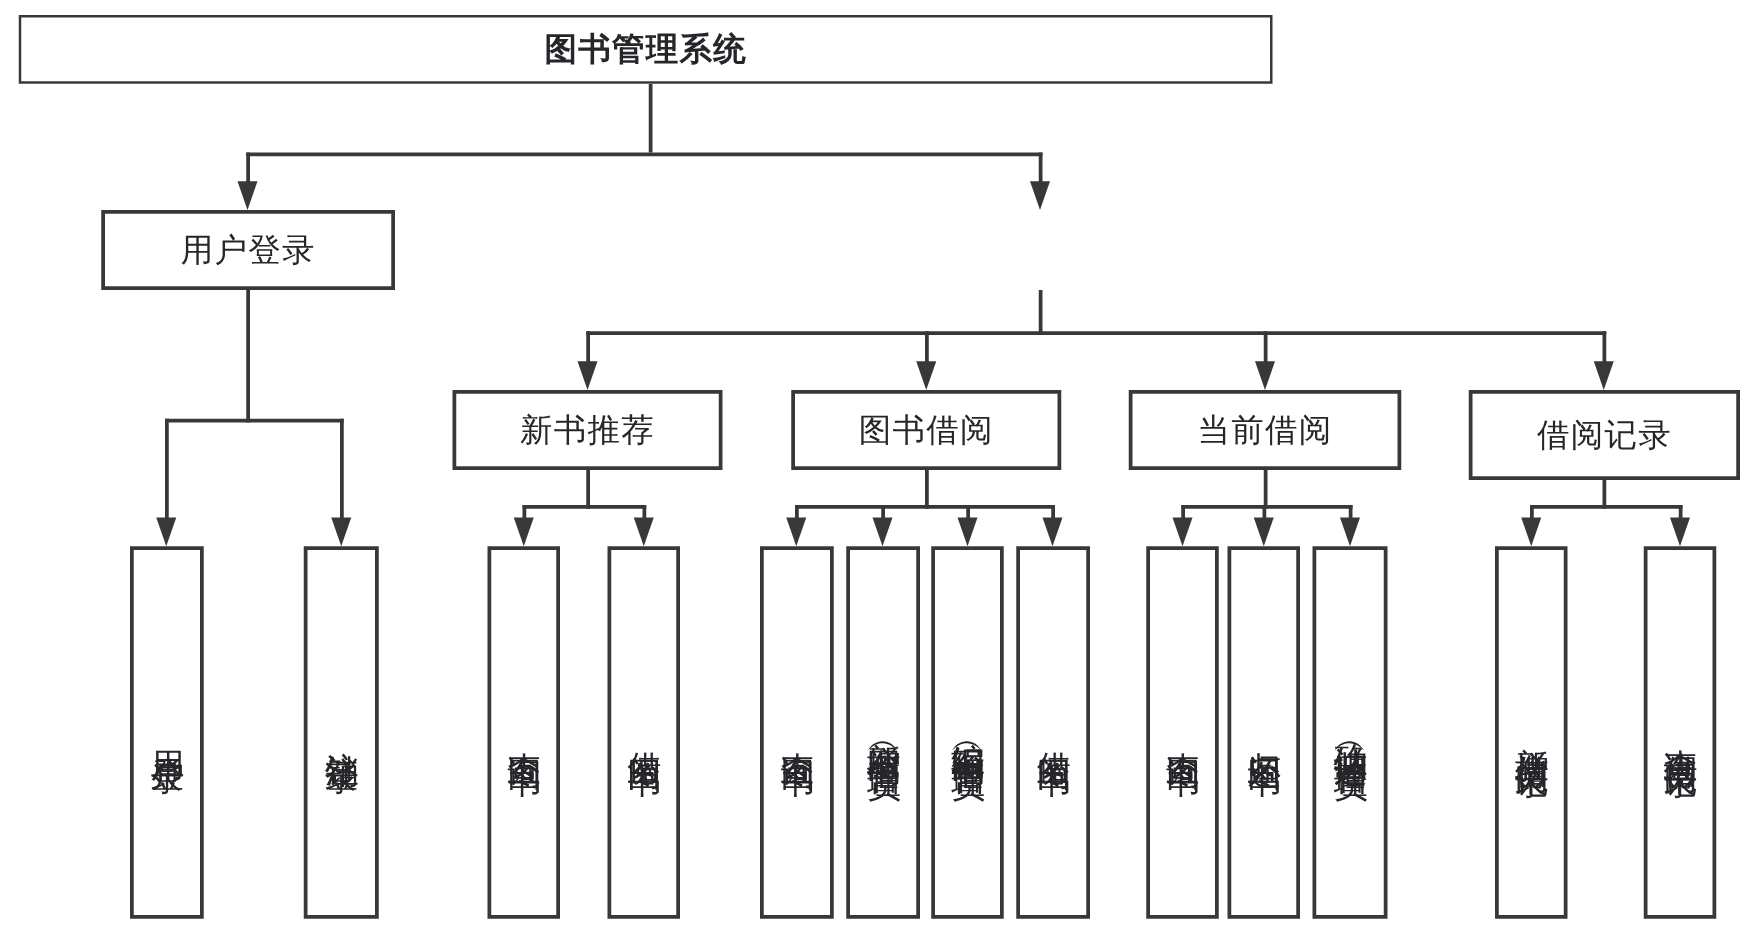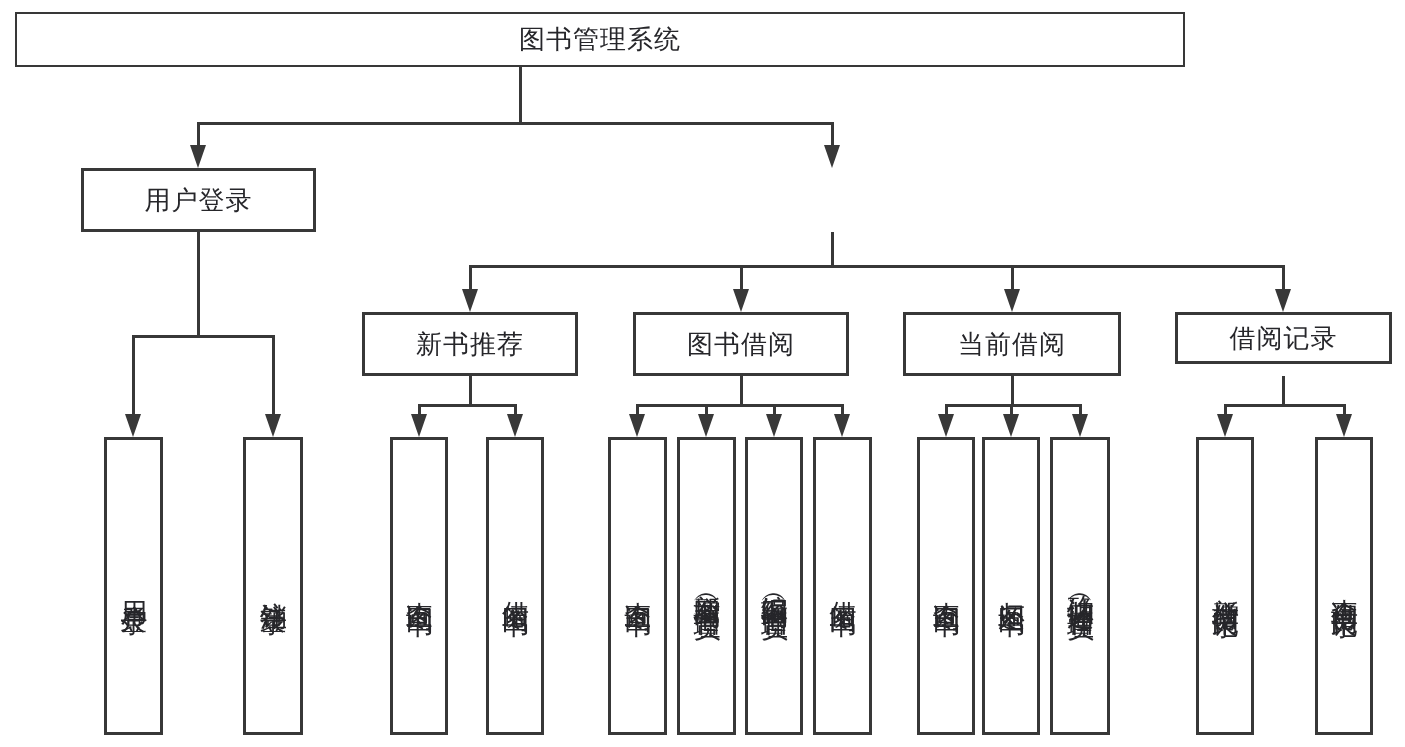--- a/index.html
+++ b/index.html
@@ -24,21 +24,21 @@
       border-top:23px solid var(--line,#383838);}
 
   .watermark{position:absolute;left:1188px;top:716px;z-index:5;
       color:var(--watermark,#a9aeb6);font-size:19px;letter-spacing:1px;opacity:.95;}
 </style>
 </head>
 <body>
 
 <div id="canvas">
 
-  <div class="box root" style="left:15px;top:12px;width:1170px;height:55px;">
+  <div class="box root" style="left:15px;top:12px;width:1003px;height:55px;font-weight:bold;">
     <span>图书管理系统</span>
   </div>
 
   <div class="vl" style="left:519px;top:67px;height:55px;"></div>
   <div class="hl" style="left:197px;top:122px;width:637px;"></div>
   <div class="vl" style="left:197px;top:122px;height:25px;"></div>
   <div class="ah" style="left:190px;top:145px;"></div>
   <div class="vl" style="left:830.5px;top:122px;height:25px;"></div>
   <div class="ah" style="left:823.5px;top:145px;"></div>
 
@@ -66,21 +66,21 @@
 
   <div class="box" style="left:362px;top:312px;width:216px;height:64px;">
     <span>新书推荐</span>
   </div>
   <div class="box" style="left:633px;top:312px;width:216px;height:64px;">
     <span>图书借阅</span>
   </div>
   <div class="box" style="left:903px;top:312px;width:218px;height:64px;">
     <span>当前借阅</span>
   </div>
-  <div class="box" style="left:1175px;top:312px;width:217px;height:52px;">
+  <div class="box" style="left:1175px;top:312px;width:217px;height:72px;">
     <span>借阅记录</span>
   </div>
 
   <div class="vl" style="left:468.5px;top:376px;height:31px;"></div>
   <div class="hl" style="left:417.5px;top:404px;width:99px;"></div>
   <div class="vl" style="left:417.5px;top:404px;height:12px;"></div>
   <div class="ah" style="left:410.5px;top:414px;"></div>
   <div class="vl" style="left:513.5px;top:404px;height:12px;"></div>
   <div class="ah" style="left:506.5px;top:414px;"></div>
 

